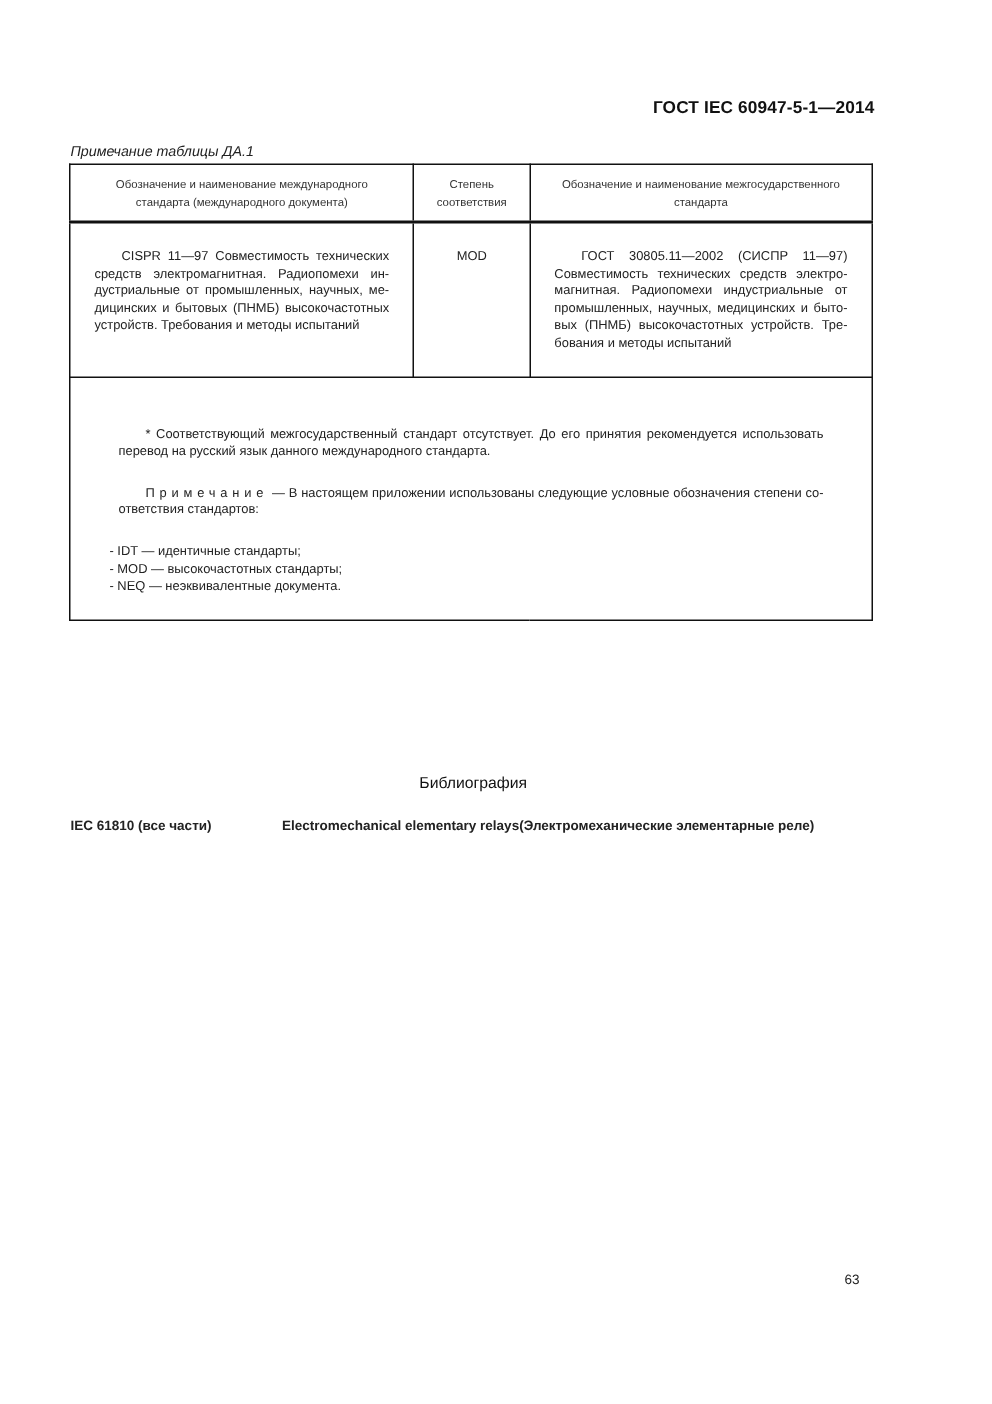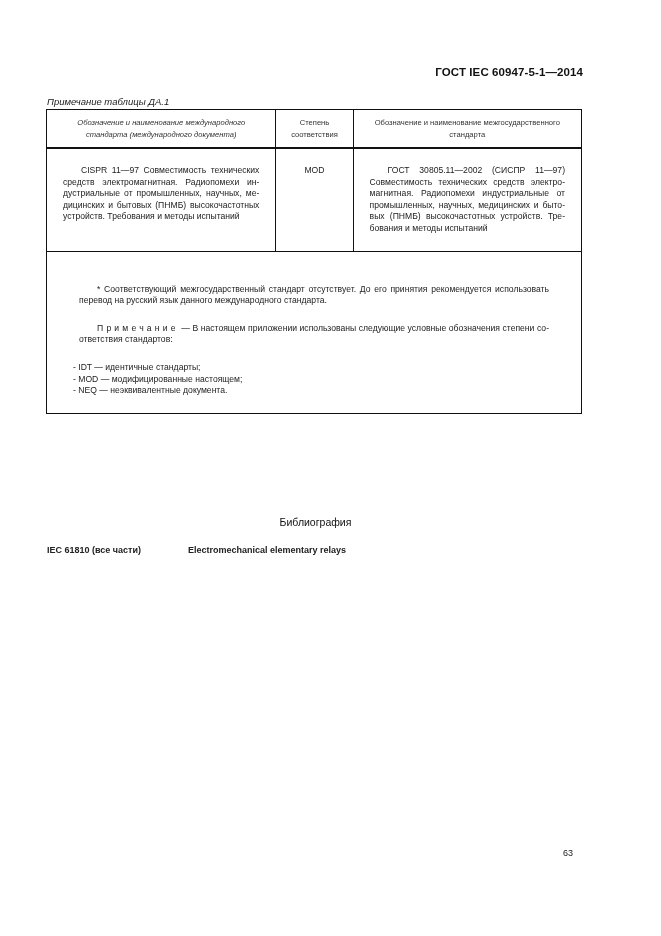--- a/index.html
+++ b/index.html
@@ -119,49 +119,50 @@
   <div class="table-caption">Примечание таблицы ДА.1</div>
 
   <table class="table">
     <colgroup>
       <col class="col1">
       <col class="col2">
       <col class="col3">
     </colgroup>
     <thead>
       <tr>
-        <th style="padding:0 22px;font-style:italic;">Обозначение и наименование международного стандарта (международного документа)</th>
+        <th style="padding:0 22px;">Обозначение и наименование международного стандарта (международного документа)</th>
         <th style="padding:0 10px;">Степень соответствия</th>
         <th style="padding:0 20px;">Обозначение и наименование межгосударственного стандарта</th>
       </tr>
     </thead>
     <tbody>
       <tr>
         <td class="cell-body indent">CISPR 11—97 Совместимость технических средств электромагнитная. Радиопомехи ин­дустриальные от промышленных, научных, ме­дицинских и бытовых (ПНМБ) высокочастот­ных устройств. Требования и методы испыта­ний</td>
         <td class="cell-body center">MOD</td>
         <td class="cell-body indent">ГОСТ 30805.11—2002 (СИСПР 11—97) Совместимость технических средств электро­магнитная. Радиопомехи индустриальные от промышленных, научных, медицинских и быто­вых (ПНМБ) высокочастотных устройств. Тре­бования и методы испытаний</td>
       </tr>
       <tr>
         <td colspan="3" class="footer-cell">
           <p class="footnote">* Соответствующий межгосударственный стандарт отсутствует. До его принятия рекомендуется использо­вать перевод на русский язык данного международного стандарта.</p>
           <p class="note"><span class="note-label">Примечание</span><span> — В настоящем приложении использованы следующие условные обозначения степени со­ответствия стандартов:</span></p>
           <ul class="note-list">
             <li>- IDT — идентичные стандарты;</li>
-            <li>- MOD — модифицированные настоящем;</li>
+            <li>- MOD — высокочастотных стандарты;</li>
             <li>- NEQ — неэквивалентные документа.</li>
           </ul>
         </td>
       </tr>
     </tbody>
   </table>
 
   <div class="biblio-title">Библиография</div>
 
   <div class="biblio-entry">
     <div class="biblio-ref">IEC 61810 (все части)</div>
     <div class="biblio-text">
       <span>Electromechanical elementary relays</span>
+      <span>(Электромеханические элементарные реле)</span>
     </div>
   </div>
 
   <div class="page-number">63</div>
 
 </div>
 
 </body></html>

